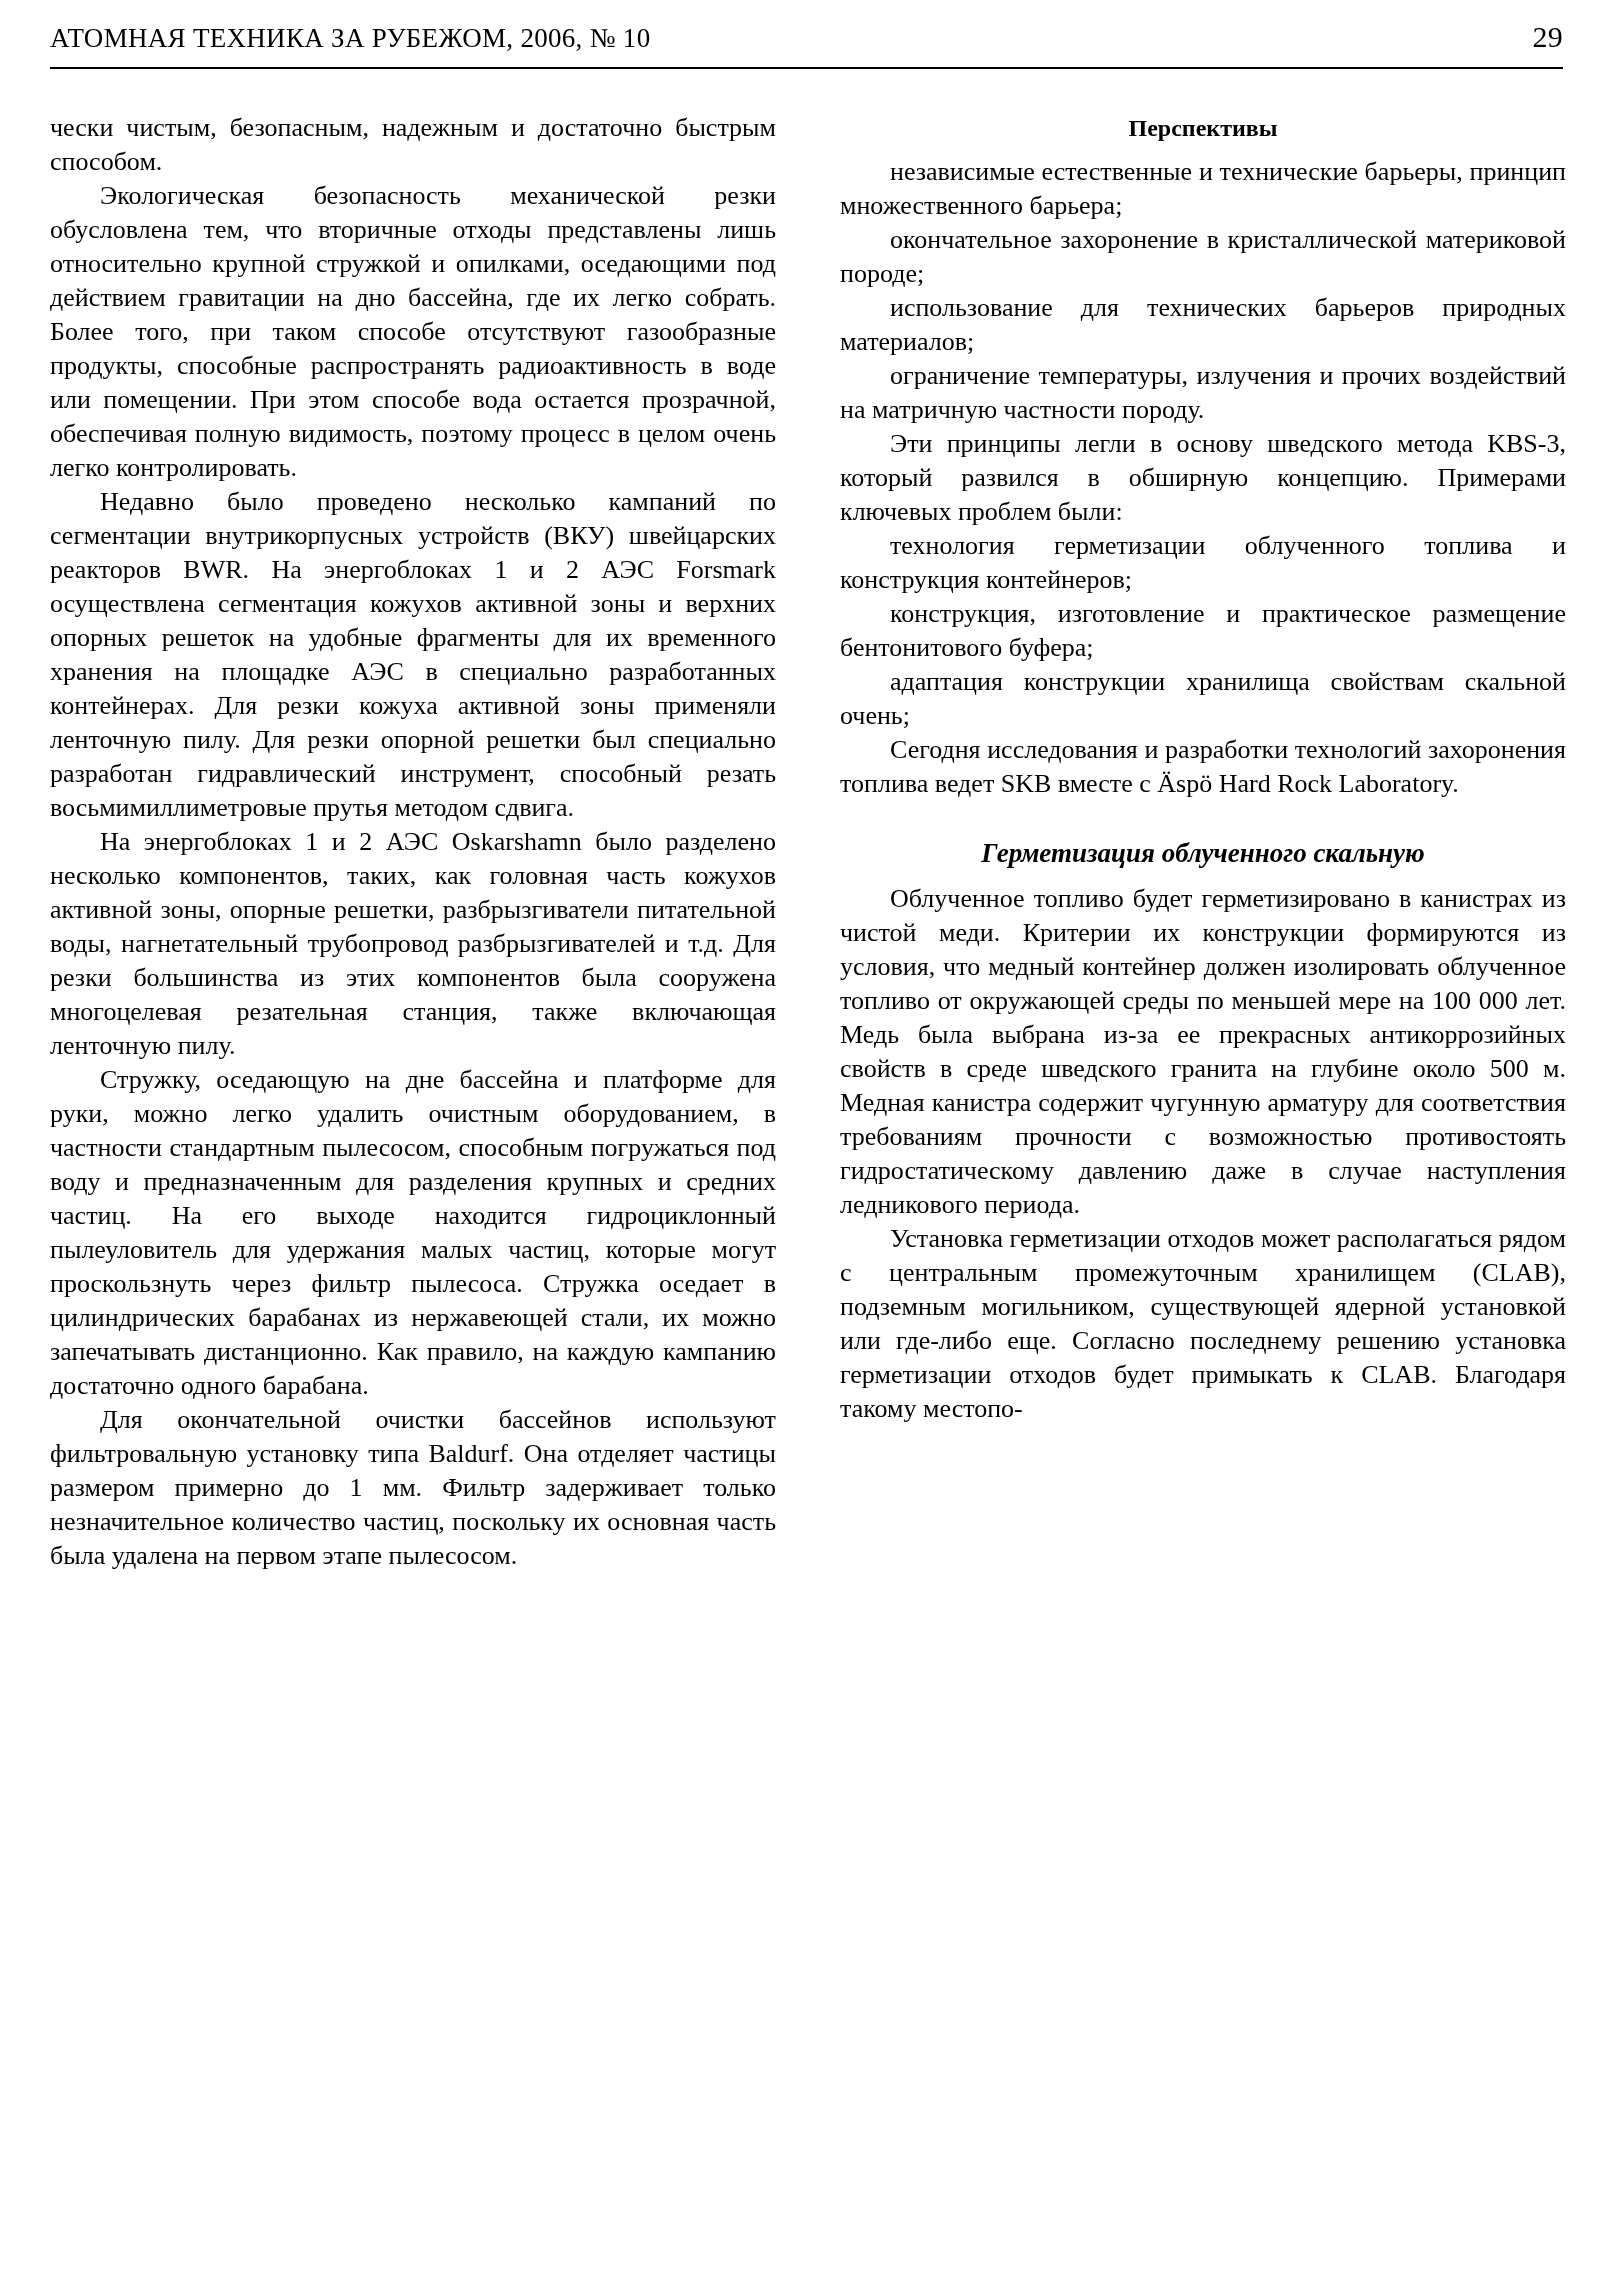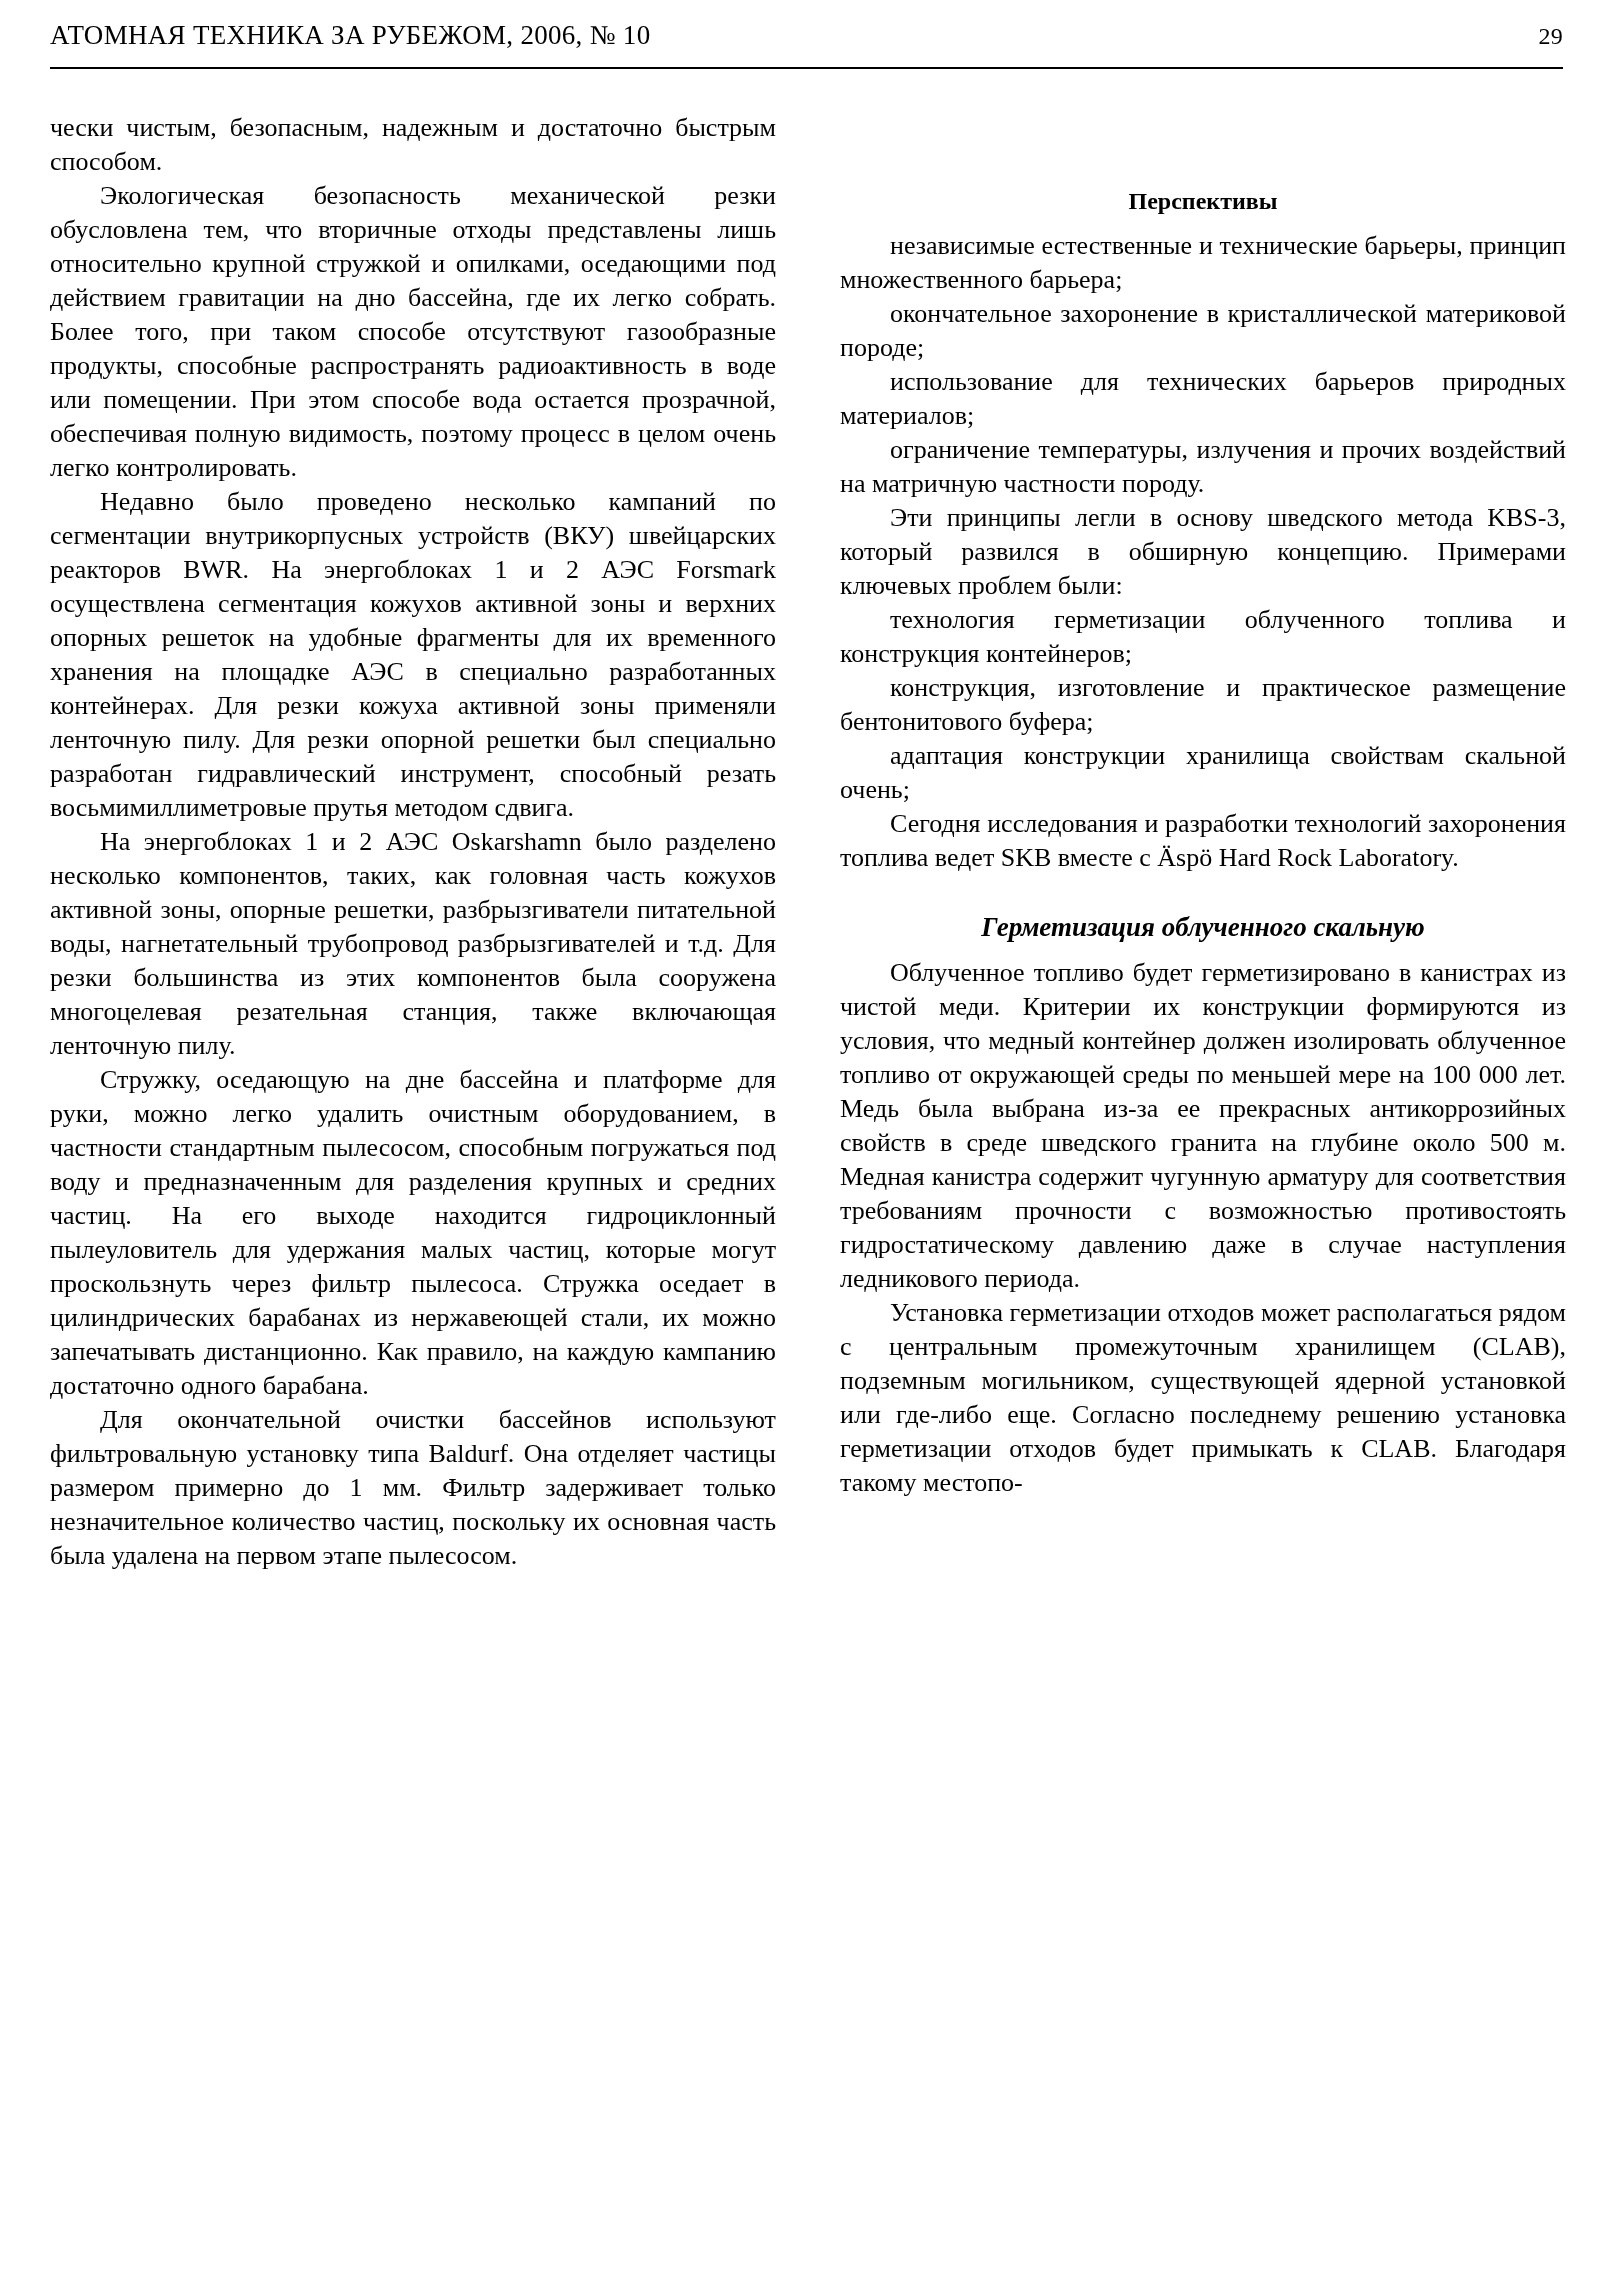--- a/index.html
+++ b/index.html
@@ -33,38 +33,37 @@
     align-items: baseline;
     font-size: 27px;
     letter-spacing: 0.3px;
   }
   .header-title {
     font-variant: normal;
     font-size: 27px;
     white-space: nowrap;
   }
   .header-page {
-    font-size: 24px;
+    font-size: 30px;
   }
   .rule {
     position: absolute;
     left: 50px;
     top: 67px;
     width: 1513px;
     height: 2px;
     background: #000000;
   }
   .columns {
     position: absolute;
     left: 50px;
     top: 111px;
     width: 1517px;
     display: flex;
     gap: 64px;
-    align-items: center;
   }
   .col {
     width: 726px;
   }
   p {
     margin: 0;
     font-size: 26px;
     line-height: 34px;
     text-align: justify;
     text-justify: inter-word;

